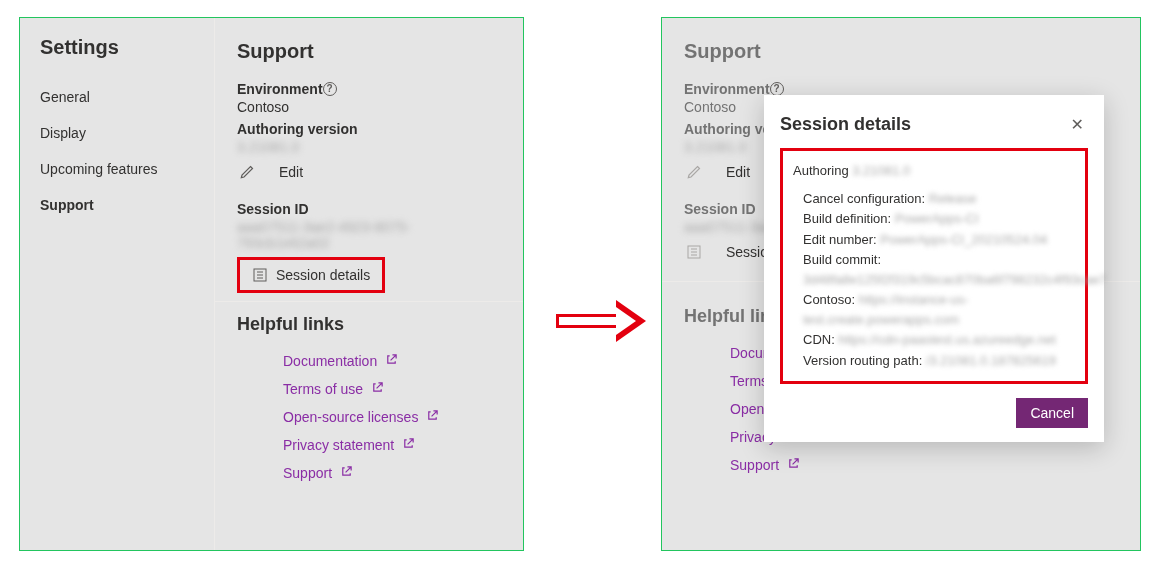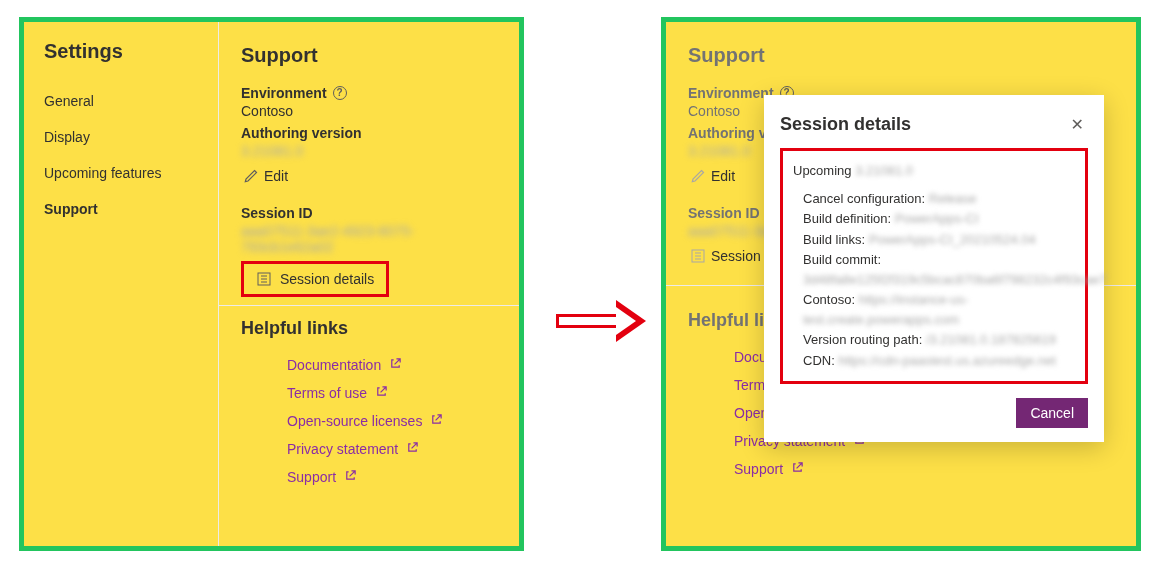--- a/index.html
+++ b/index.html
@@ -7,22 +7,22 @@
     font-family: "Segoe UI", -apple-system, sans-serif;
     font-size: 14px;
     color: #323130;
     background: #fff;
     width: 1167px;
     height: 572px;
     position: relative;
   }
   .panel {
     position: absolute;
-    border: 5px solid #22c55e;
-    background: #fde047;
+    border: 1px solid #22c55e;
+    background: #e5e5e5;
     justify-content: center;
   }
   .panel-left { left: 19px; top: 17px; width: 505px; height: 534px; display: flex; }
   .panel-right { left: 661px; top: 17px; width: 480px; height: 534px; display: flex; }
 
   .sidebar {
     width: 195px;
     border-right: 1px solid #edebe9;
     padding-top: 18px;
   }
@@ -49,35 +49,34 @@
     font-weight: 600;
     margin-bottom: 18px;
   }
   .content-right h2 { color: #737373; }
   .field-label {
     font-size: 14px;
     font-weight: 600;
     margin-top: 6px;
     display: flex;
     align-items: center;
-    gap: 6px;
   }
   .field-value {
     font-size: 14px;
     color: #323130;
     margin-top: 2px;
     margin-bottom: 2px;
   }
   .blurred { filter: blur(3px); color: #aaa; }
   .muted { color: #737373; }
 
   .btn-row {
     display: flex;
     align-items: center;
-    gap: 5px;
+    gap: 24px;
     padding: 7px 2px;
     cursor: pointer;
   }
   .btn-icon { color: #605e5c; display:flex; align-items:center; }
   .btn-text { color: #323130; }
 
   .highlight-box {
     border: 3px solid #e3000f;
     display: inline-flex;
     align-items: center;
@@ -297,27 +296,27 @@
     </div>
   </div>
 </div>
 
 <div class="dialog">
   <div class="dialog-head">
     <h3>Session details</h3>
     <span class="close-x">✕</span>
   </div>
   <div class="red-outline">
-    <div class="kv"><span class="k">Upcoming</span> <span class="v">3.21081.0</span></div>
+    <div class="kv"><span class="k">Authoring</span> <span class="v">3.21081.0</span></div>
     <div class="kv-group">
       <div class="kv"><span class="k">Cancel configuration:</span> <span class="v">Release</span></div>
       <div class="kv"><span class="k">Build definition:</span> <span class="v">PowerApps-CI</span></div>
-      <div class="kv"><span class="k">Build links:</span> <span class="v">PowerApps-CI_20210524.04</span></div>
+      <div class="kv"><span class="k">Edit number:</span> <span class="v">PowerApps-CI_20210524.04</span></div>
       <div class="kv"><span class="k">Build commit:</span> <span class="v">3d48fa8e125f2f319c5bcac870ba6f798232c4f93cae7</span></div>
       <div class="kv"><span class="k">Contoso:</span> <span class="v">https://instance-us-test.create.powerapps.com</span></div>
+      <div class="kv"><span class="k">CDN:</span> <span class="v">https://cdn-paastest.us.azureedge.net</span></div>
       <div class="kv"><span class="k">Version routing path:</span> <span class="v">/3.21081.0.187825619</span></div>
-      <div class="kv"><span class="k">CDN:</span> <span class="v">https://cdn-paastest.us.azureedge.net</span></div>
     </div>
   </div>
   <div class="dialog-actions">
     <button class="btn btn-primary">Cancel</button>
   </div>
 </div>
 
 </body></html>

